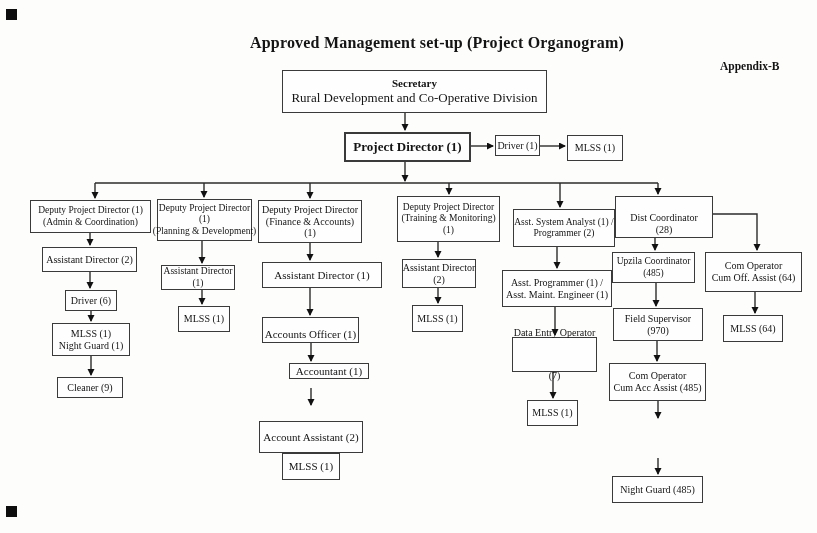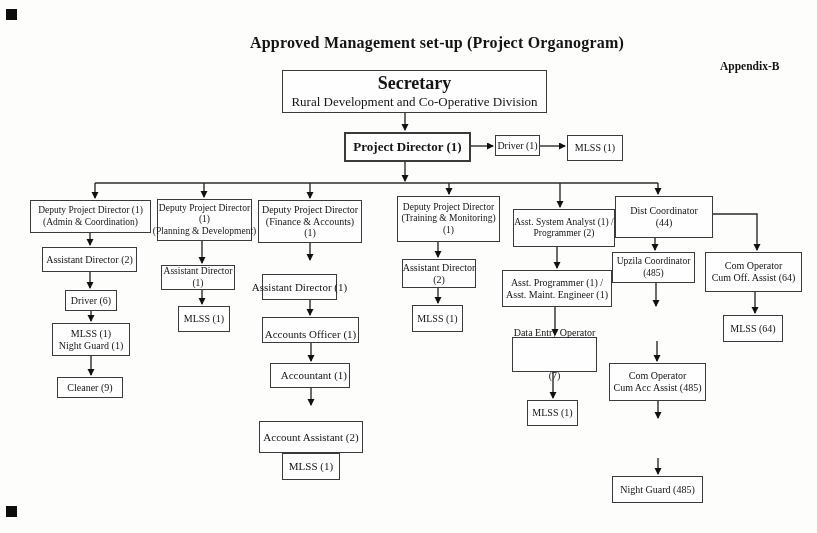--- a/index.html
+++ b/index.html
@@ -15,21 +15,21 @@
   .mark{position:absolute;width:11px;height:11px;background:#0d0d0d;}
   #connectors{position:absolute;left:0;top:0;width:817px;height:533px;}
   .node{
     position:absolute;display:flex;flex-direction:column;align-items:center;justify-content:center;
     background:#fefefe;border:1.4px solid #3a3a3a;box-sizing:border-box;
     text-align:center;line-height:1.18;font-size:10.5px;padding:1px 2px;
   }
   .node .l{display:block;white-space:nowrap;}
   .b{font-weight:bold;}
   .fs9{font-size:9.5px;} .fs10{font-size:10px;} .fs11{font-size:11px;}
-  .fs13{font-size:13px;} .fs14{font-size:18px;}
+  .fs13{font-size:13px;} .fs14{font-size:11px;}
   .thick{border-width:2.2px;}
 </style>
 </head>
 <body>
 
 <div id="canvas">
 
   <div class="mark" style="left:6px;top:9px;"></div>
   <div class="mark" style="left:6px;top:506px;"></div>
 
@@ -134,27 +134,27 @@
   </div>
   <div class="node" style="left:178px;top:306px;width:52px;height:26px;">
     <span class="l fs10">MLSS (1)</span>
   </div>
 
   <div class="node" style="left:258px;top:200px;width:104px;height:43px;">
     <span class="l fs10">Deputy Project Director</span>
     <span class="l fs10">(Finance &amp; Accounts)</span>
     <span class="l fs10">(1)</span>
   </div>
-  <div class="node" style="left:262px;top:262px;width:75px;height:26px;margin-top:12px;">
+  <div class="node" style="left:262px;top:262px;width:120px;height:26px;">
     <span class="l fs11">Assistant Director (1)</span>
   </div>
   <div class="node" style="left:262px;top:317px;width:97px;height:26px;justify-content:flex-end;">
     <span class="l fs11">Accounts Officer (1)</span>
   </div>
-  <div class="node" style="left:270px;top:363px;width:80px;height:25px;align-items:flex-end;">
+  <div class="node" style="left:289px;top:363px;width:80px;height:16px;">
     <span class="l fs11">Accountant (1)</span>
   </div>
   <div class="node" style="left:259px;top:421px;width:104px;height:32px;">
     <span class="l fs11">Account Assistant (2)</span>
   </div>
   <div class="node" style="left:282px;top:453px;width:58px;height:27px;">
     <span class="l fs11">MLSS (1)</span>
   </div>
 
   <div class="node" style="left:397px;top:196px;width:103px;height:46px;">
@@ -179,28 +179,32 @@
     <span class="l fs10">Asst. Maint. Engineer (1)</span>
   </div>
   <div class="node" style="left:512px;top:337px;width:85px;height:35px;gap:31px;">
     <span class="l fs10">Data Entry Operator</span>
     <span class="l fs10">(7)</span>
   </div>
   <div class="node" style="left:527px;top:400px;width:51px;height:26px;">
     <span class="l fs10">MLSS (1)</span>
   </div>
 
-  <div class="node" style="left:615px;top:196px;width:98px;height:42px;">
+  <div class="node" style="left:615px;top:196px;width:98px;height:42px;justify-content:flex-end;">
     <span class="l fs10">Dist Coordinator</span>
-    <span class="l fs10">(44)</span>
+    <span class="l fs10">(28)</span>
   </div>
   <div class="node" style="left:612px;top:252px;width:83px;height:31px;">
     <span class="l fs9">Upzila Coordinator</span>
     <span class="l fs9">(485)</span>
   </div>
+  <div class="node" style="left:613px;top:308px;width:90px;height:33px;">
+    <span class="l fs10">Field Supervisor</span>
+    <span class="l fs10">(970)</span>
+  </div>
   <div class="node" style="left:609px;top:363px;width:97px;height:38px;">
     <span class="l fs10">Com Operator</span>
     <span class="l fs10">Cum Acc Assist (485)</span>
   </div>
   <div class="node" style="left:612px;top:476px;width:91px;height:27px;">
     <span class="l fs10">Night Guard (485)</span>
   </div>
 
   <div class="node" style="left:705px;top:252px;width:97px;height:40px;">
     <span class="l fs10">Com Operator</span>

